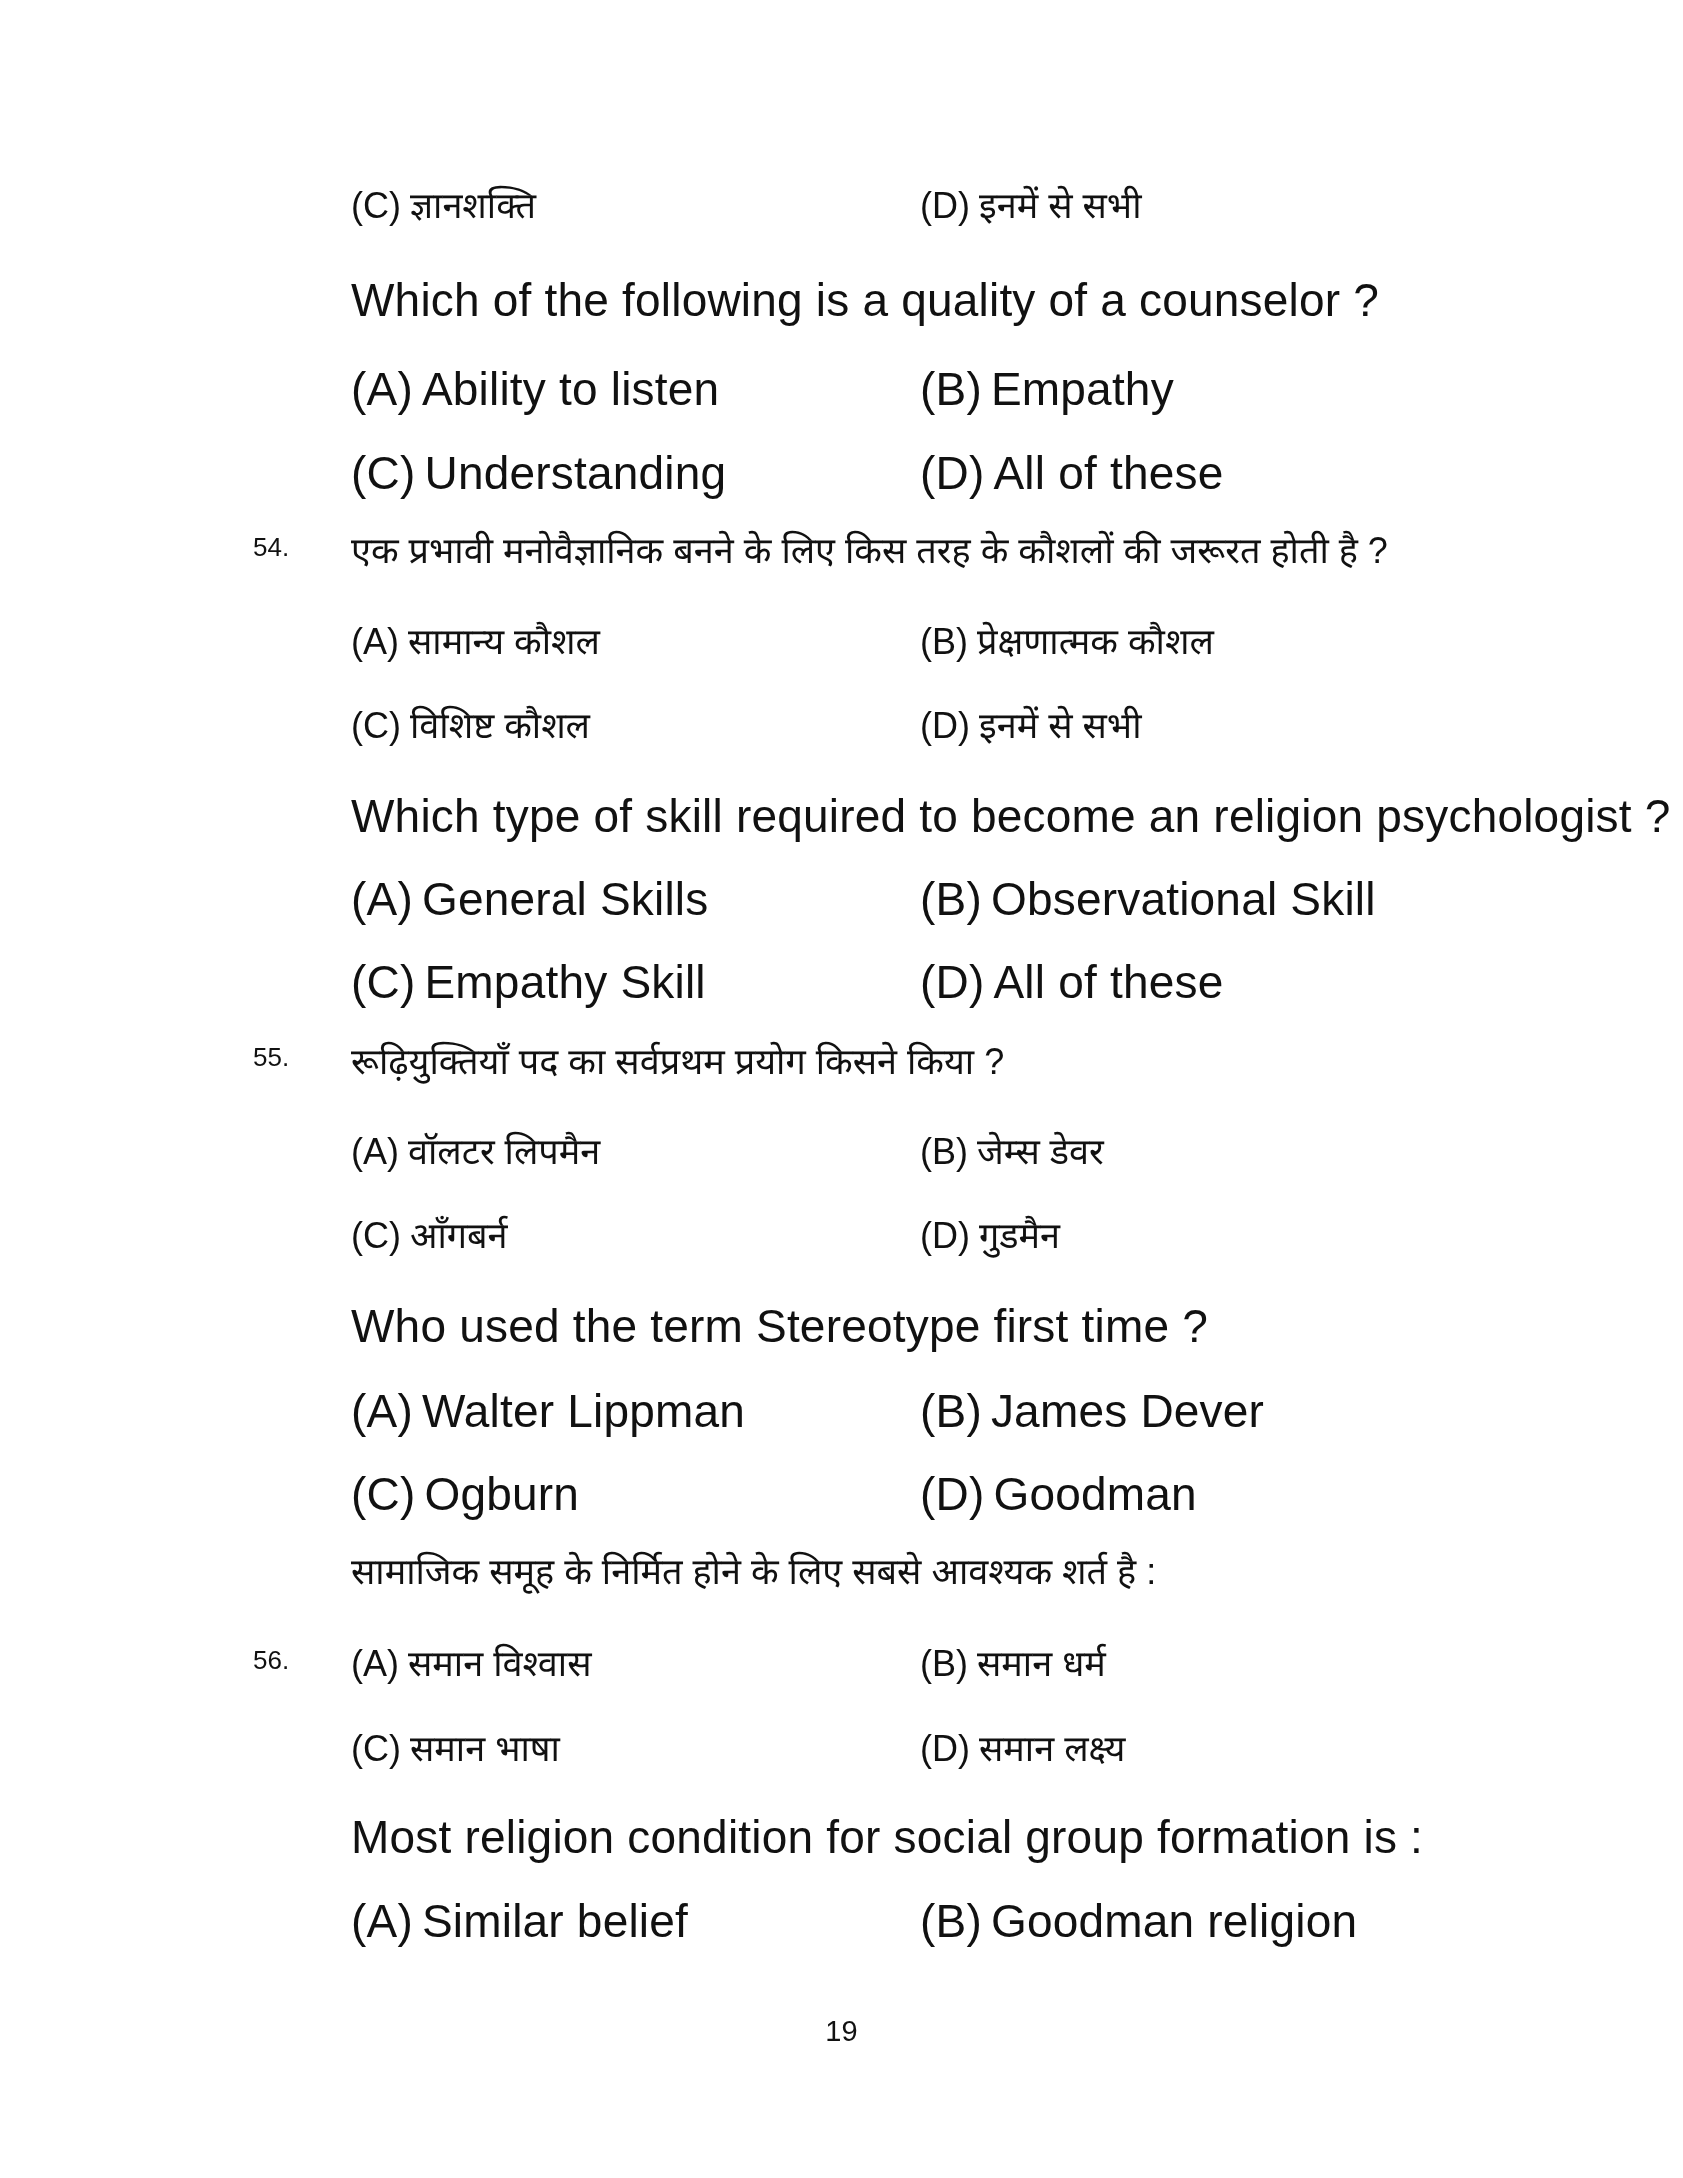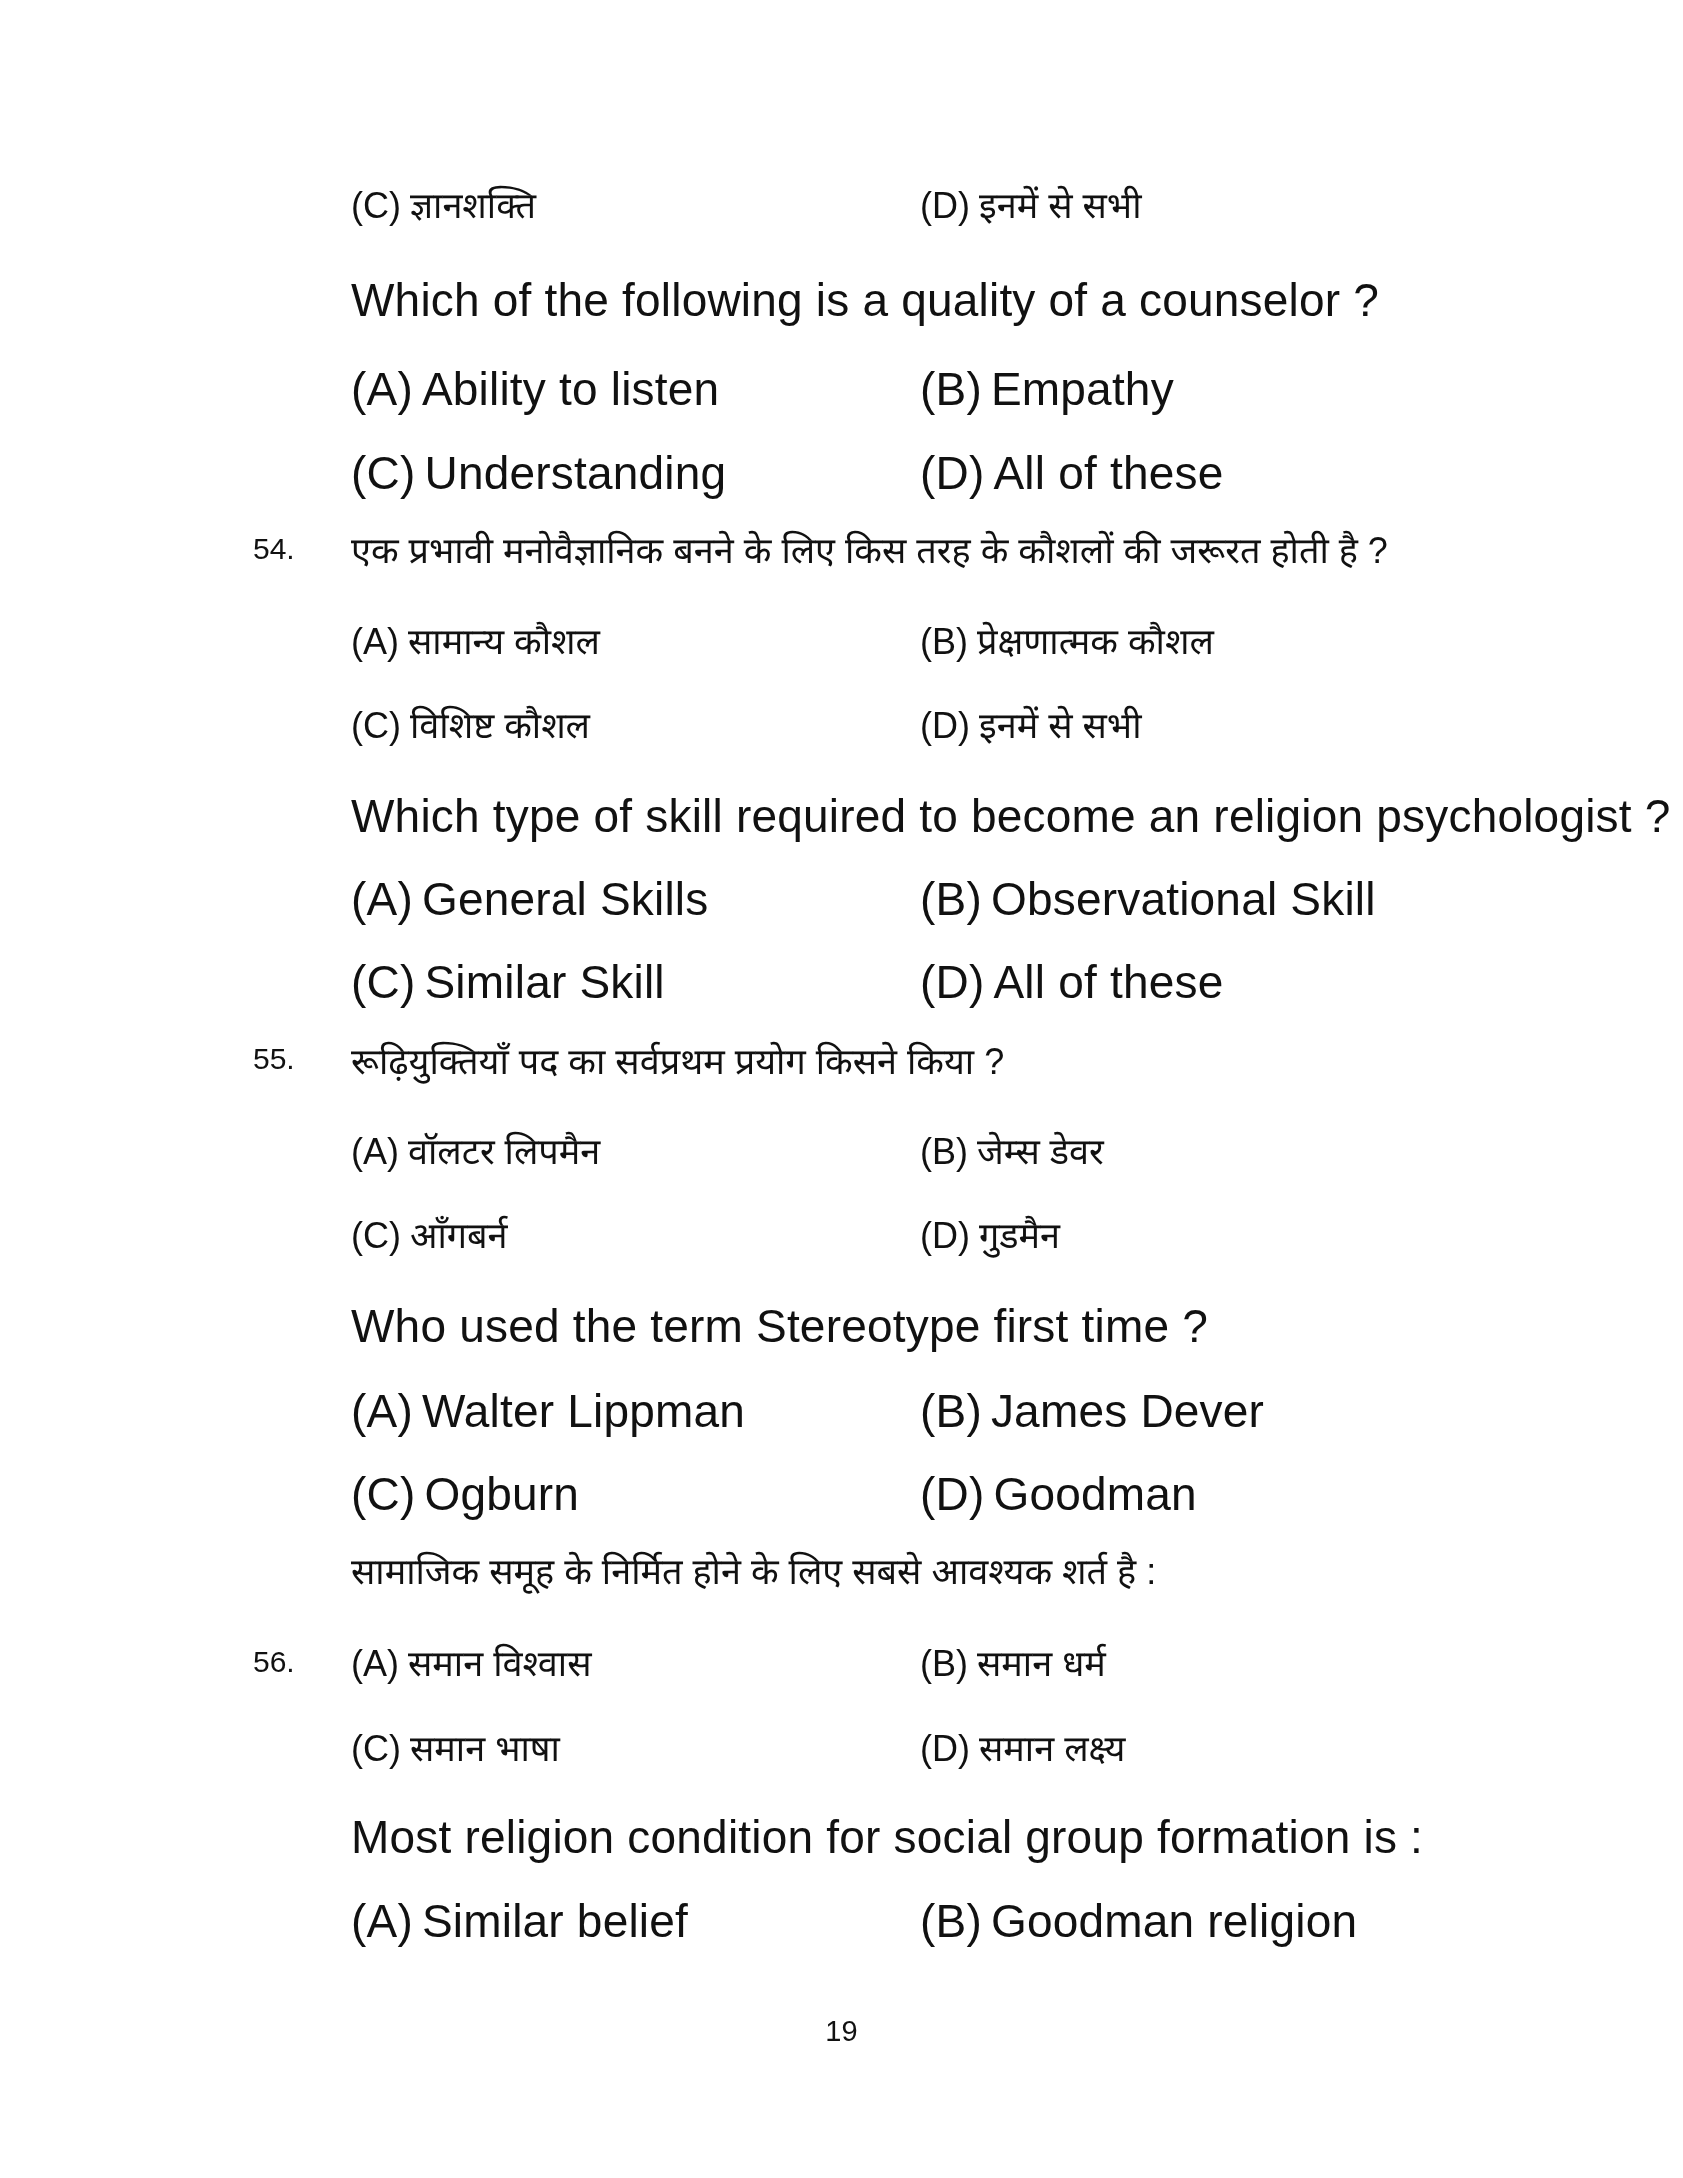--- a/index.html
+++ b/index.html
@@ -30,21 +30,21 @@
   .opt + .opt { width: auto; }
   .opt .lbl { margin-right: 9px; }
 
   .eng { font-size: 46px; letter-spacing: 0.2px; }
   .hin { font-size: 36px; }
   .qtext { white-space: nowrap; }
 
   .qnum {
     position: absolute;
     left: 253px;
-    font-size: 30px;
+    font-size: 26px;
     color: #111111;
   }
 
   .footer-pageno {
     position: absolute;
     top: 2015px;
     left: 0;
     width: 100%;
     text-align: center;
     font-size: 29px;
@@ -134,21 +134,21 @@
       </div>
       <div class="opt eng">
         <span class="lbl">(B)</span>
         <span>Observational Skill</span>
       </div>
     </div>
 
     <div class="row" style="top:955px">
       <div class="opt eng">
         <span class="lbl">(C)</span>
-        <span>Similar Skill</span>
+        <span>Empathy Skill</span>
       </div>
       <div class="opt eng">
         <span class="lbl">(D)</span>
         <span>All of these</span>
       </div>
     </div>
   </section>
 
   <section>
     <span class="qnum" style="top:1042px">55.</span>

